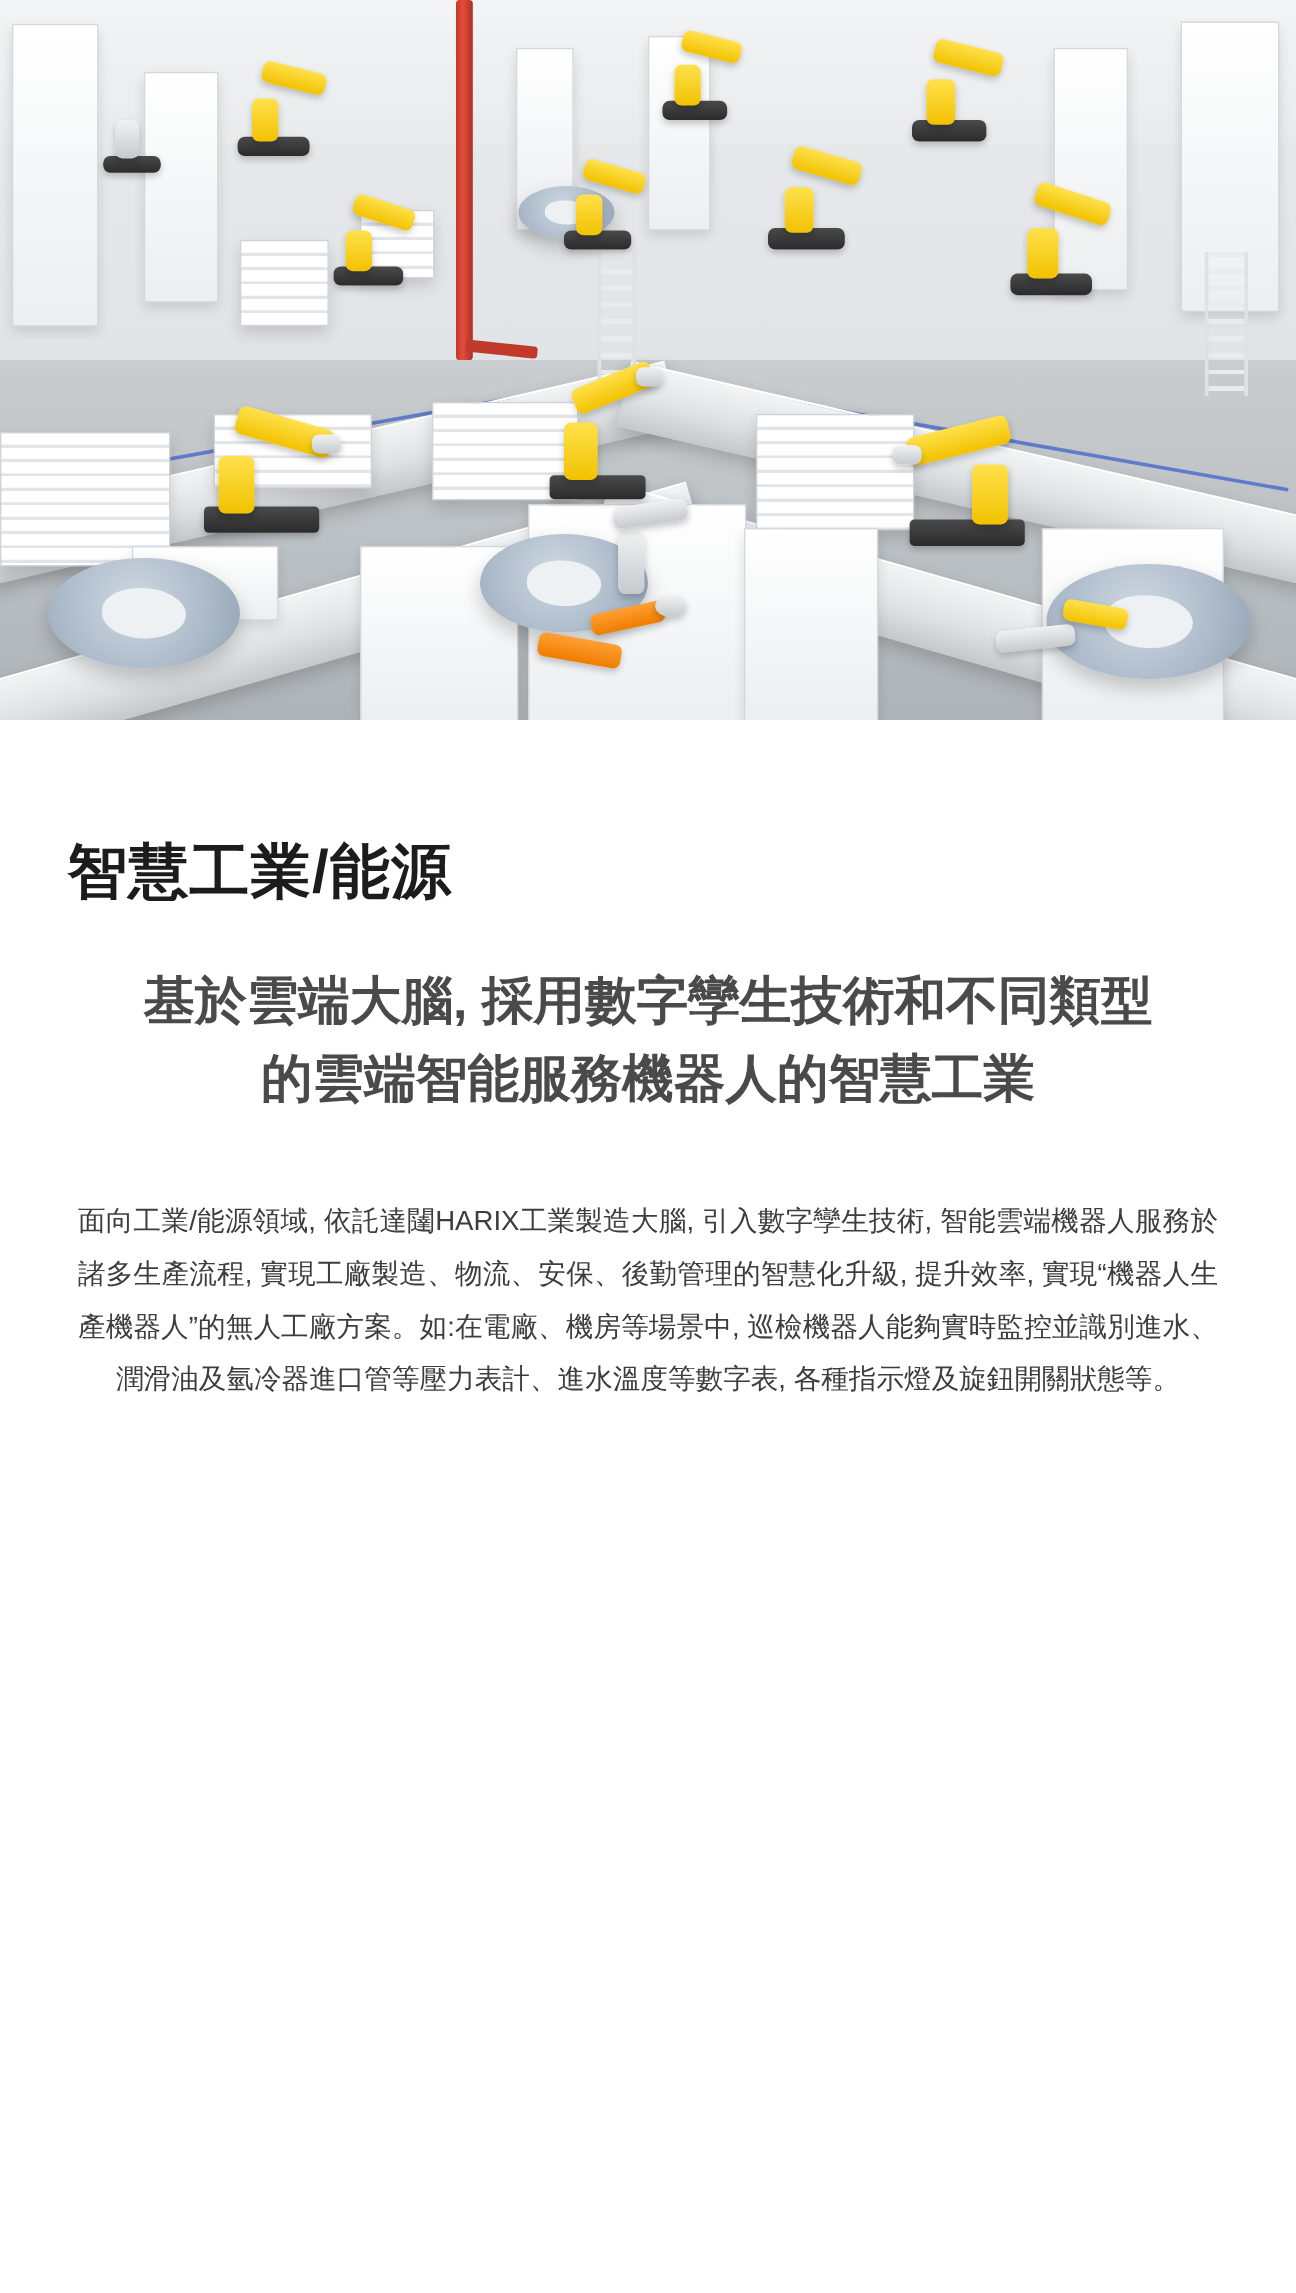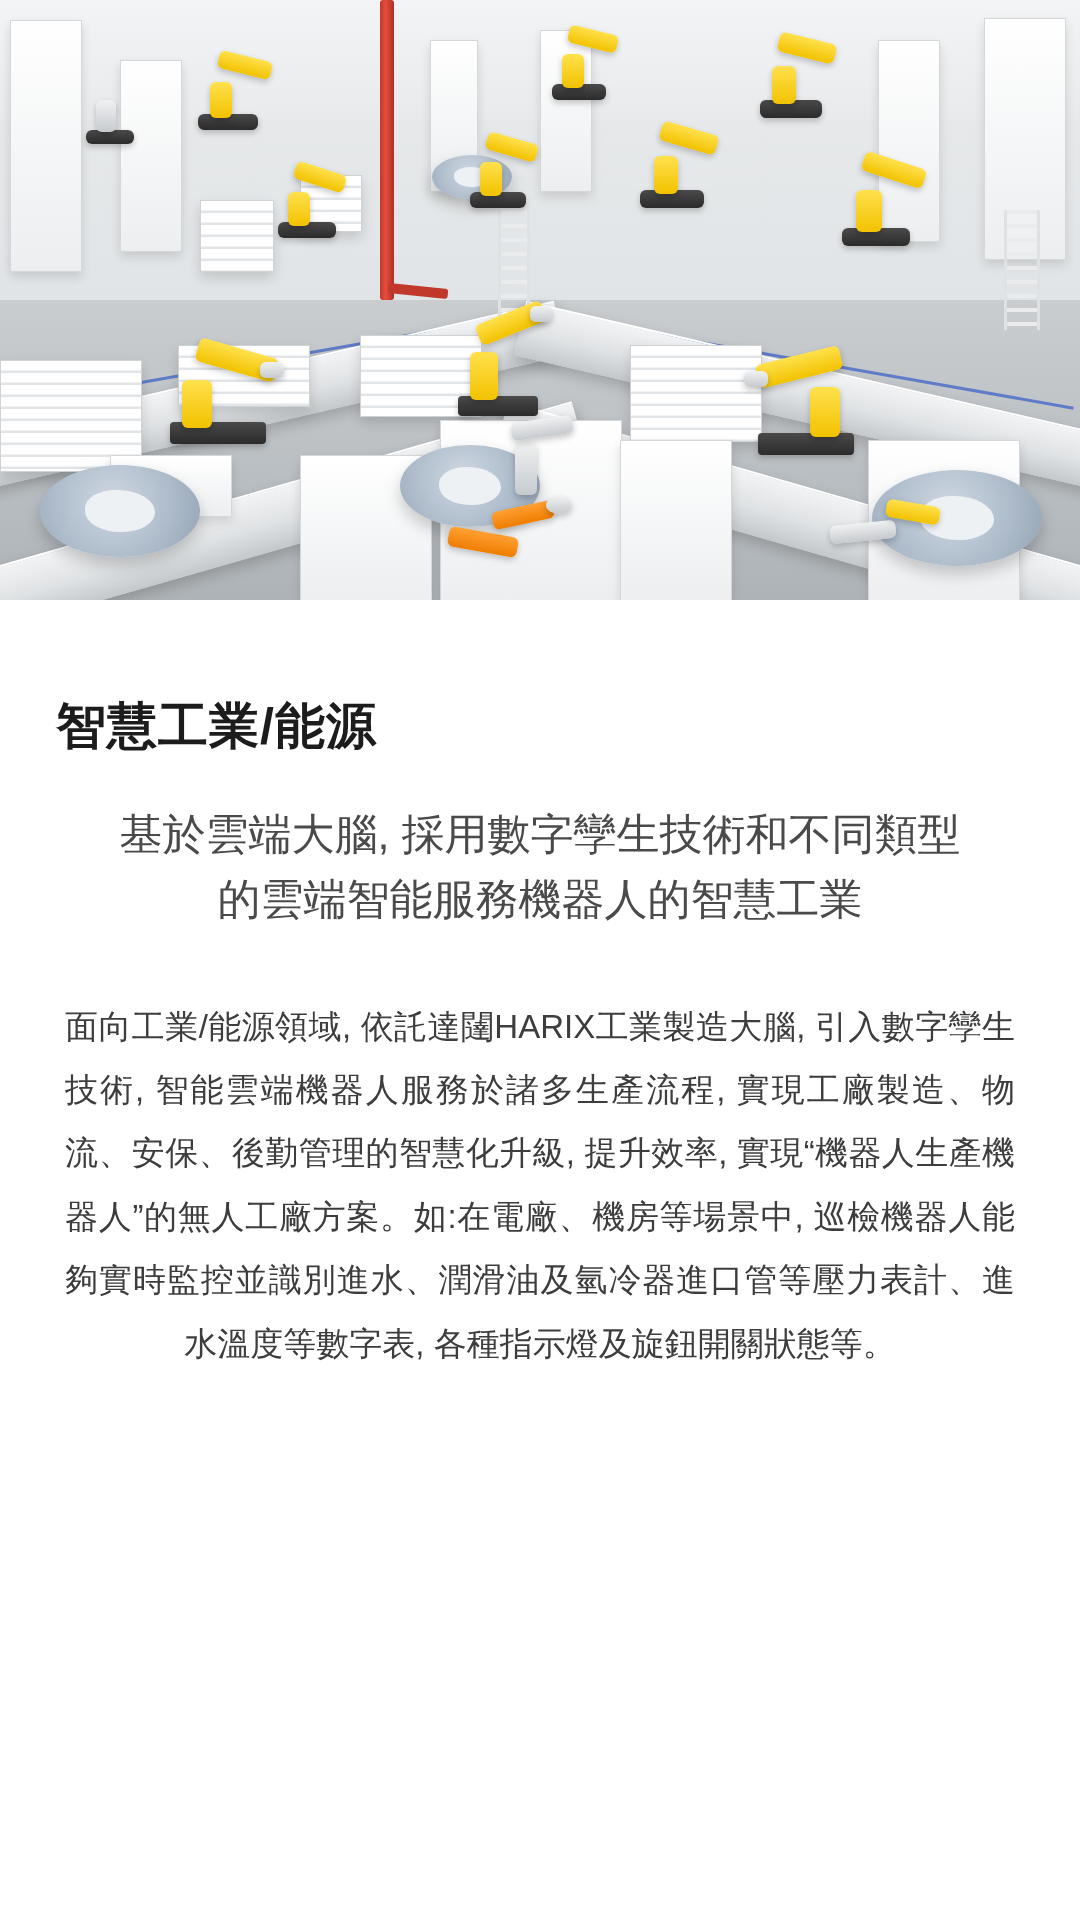--- a/index.html
+++ b/index.html
@@ -132,28 +132,28 @@
     font-size: 50px;
     font-weight: 700;
     color: #1c1c1c;
     letter-spacing: 1px;
     line-height: 1.2;
     margin: 0 0 46px 0;
   }
   .subtitle {
     text-align: center;
     font-size: 43px;
-    font-weight: 400;
+    font-weight: 700;
     color: #4a4a4a;
     line-height: 1.52;
     margin: 0 auto 62px auto;
     max-width: 880px;
   }
   .body-text {
-    font-size: 33px;
+    font-size: 23px;
     line-height: 1.92;
     color: #3d3d3d;
     text-align: justify;
     text-align-last: center;
     max-width: 950px;
     margin: 0 auto;
   }
 </style>
 </head>
 <body>

